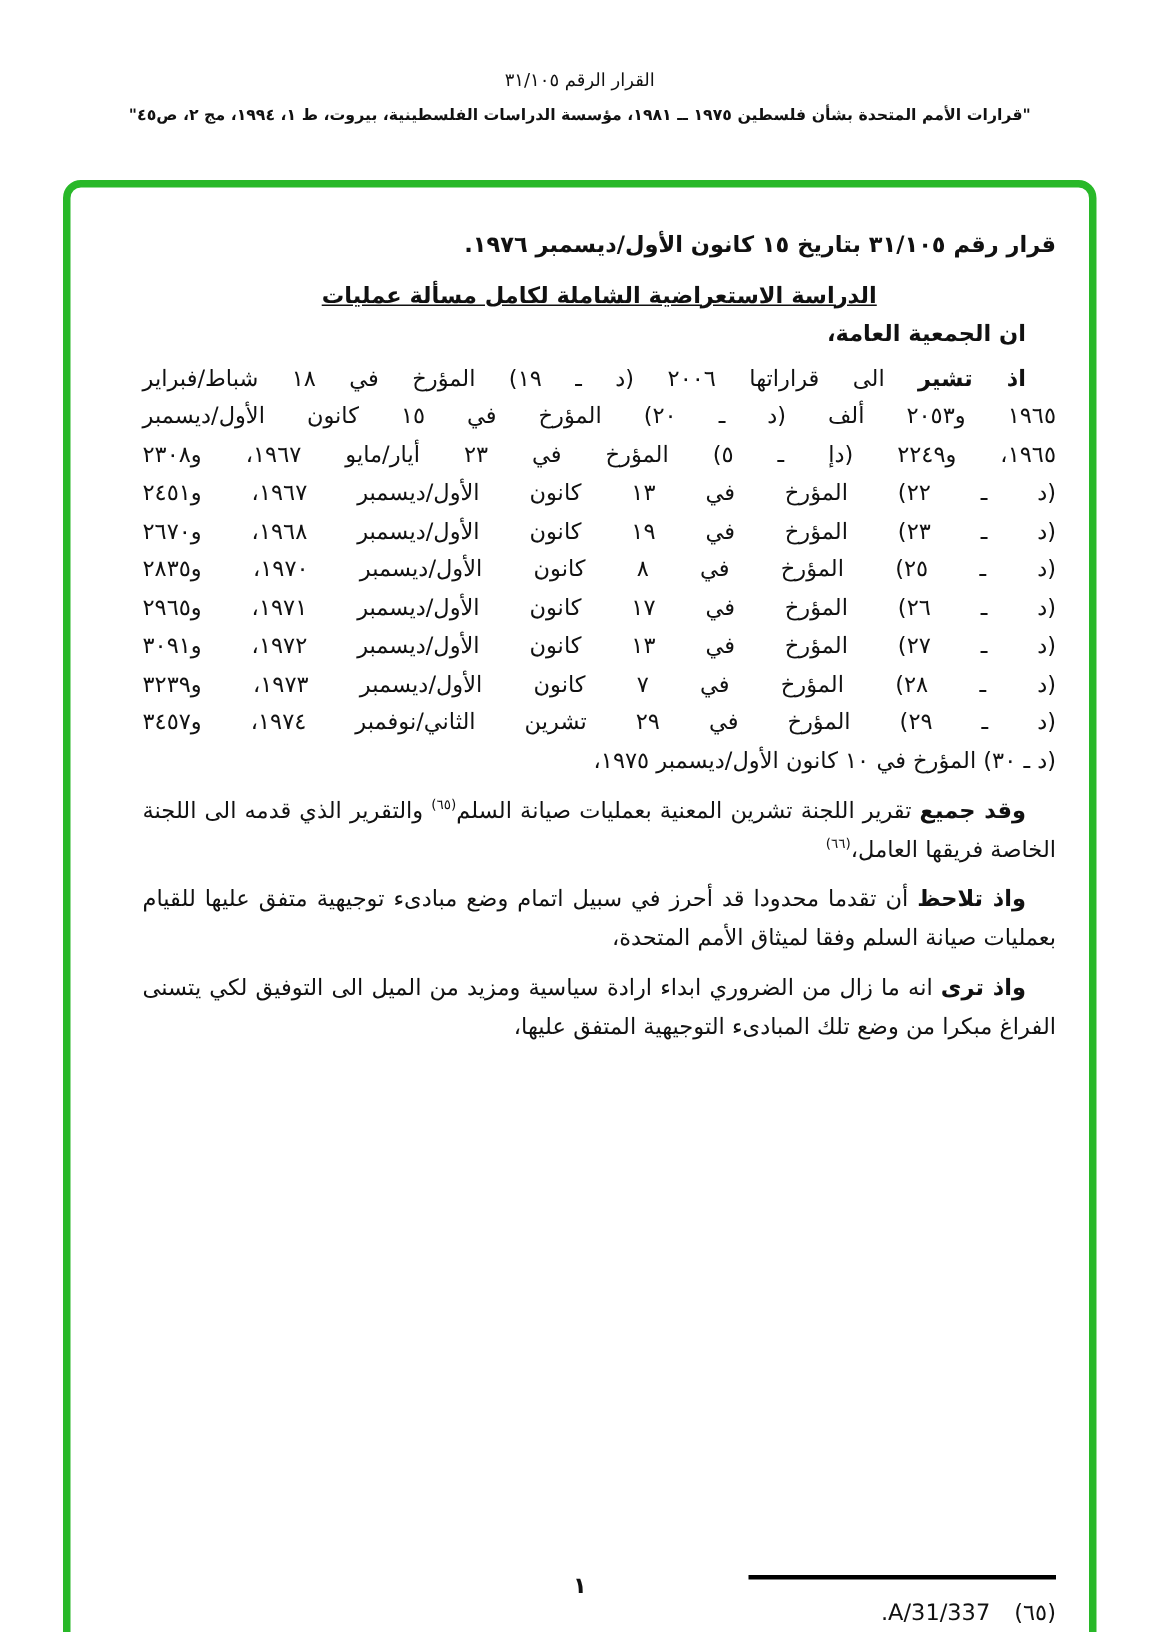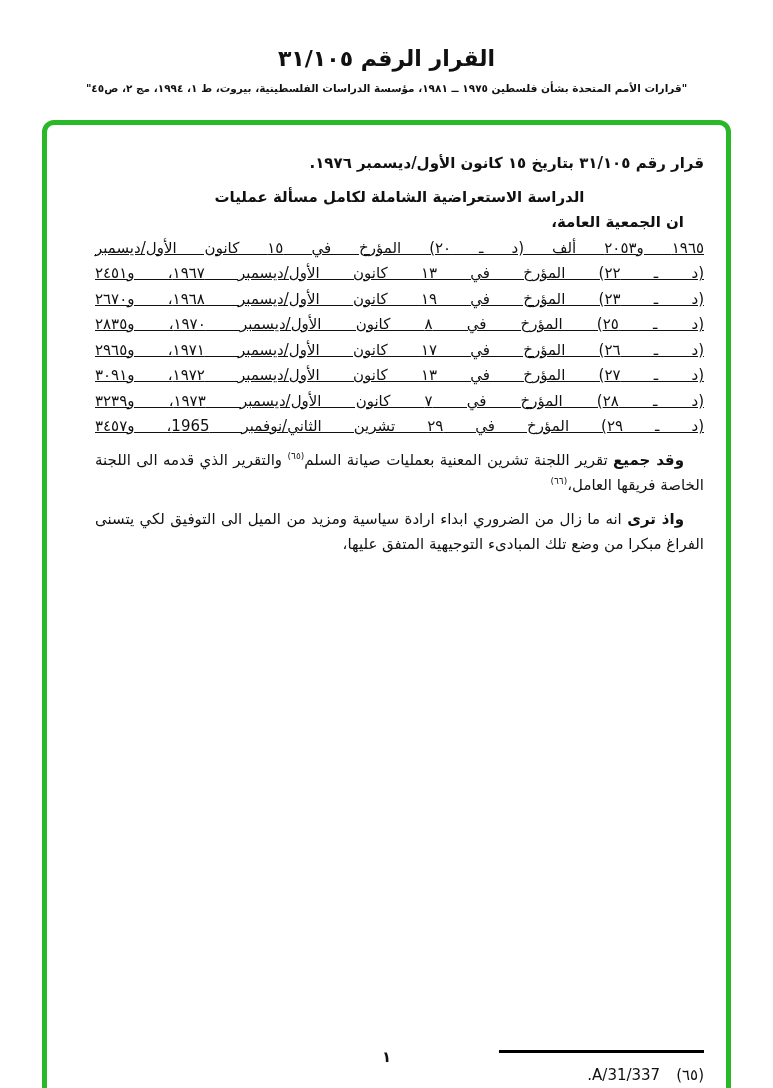--- a/index.html
+++ b/index.html
@@ -4,40 +4,40 @@
 <style>
   * { margin:0; padding:0; box-sizing:border-box; }
   html,body { background:#fff; }
   body {
     width:773px; height:1088px; position:relative;
     font-family:"DejaVu Sans", sans-serif;
     color:#111;
     overflow:hidden;
   }
   .header { text-align:center; padding-top:46px; direction:rtl; }
-  .header-title { font-size:22px; font-weight:bold; letter-spacing:.2px; }
+  .header-title { font-size:12px; font-weight:normal; letter-spacing:.2px; }
   .header-source { font-size:10.5px; font-weight:bold; margin-top:11px; direction:rtl; }
 
   .doc-box {
     position:absolute; left:42px; top:120px;
     width:689px; height:1040px;
     border:5px solid #28b828; border-radius:12px;
     background:#fff;
     padding:26px 22px 28px 48px;
     direction:rtl;
     display:flex; flex-direction:column;
     overflow:hidden;
   }
   .doc-body { direction:rtl; }
   .block { font-size:15px; line-height:1.7; text-justify:inter-word; }
   .title      { font-weight:bold; text-align:right; margin-bottom:8px; }
-  .subtitle   { font-weight:bold; text-align:center; }
+  .subtitle   { font-weight:bold; text-align:center;text-decoration:underline; }
   .opening    { font-weight:bold; text-align:right; text-indent:20px; margin-top:0; }
   .line-first { text-align:justify; text-align-last:justify; text-indent:20px; margin-top:4px; }
-  .line       { text-align:justify; text-align-last:justify;text-decoration:underline; }
+  .line       { text-align:justify; text-align-last:justify; }
   .line-last  { text-align:right; }
   .para       { text-align:justify; text-indent:20px; margin-top:8px; }
   .block b    { font-weight:bold; }
   .block sup  { font-size:9px; vertical-align:super; line-height:0; }
 
   .footnotes { margin-top:auto; direction:rtl; }
   .fn-rule { width:205px; height:3px; background:#000; margin-bottom:11px; }
   .fn { font-size:15px; text-align:right; margin-bottom:9px; line-height:1.5; }
   .fn-marker { margin-left:16px; }
 
@@ -54,29 +54,33 @@
   <div class="header">
     <div class="header-title">القرار الرقم ٣١/١٠٥</div>
     <div class="header-source">"قرارات الأمم المتحدة بشأن فلسطين ١٩٧٥ ــ ١٩٨١، مؤسسة الدراسات الفلسطينية، بيروت، ط ١، ١٩٩٤، مج ٢، ص٤٥"</div>
   </div>
 
   <div class="doc-box" style="border-color: rgb(40, 184, 40);">
     <div class="doc-body" id="doc-body">
         <div class="block title"><b>قرار رقم ٣١/١٠٥ بتاريخ ١٥ كانون الأول/ديسمبر ١٩٧٦.</b></div>
         <div class="block subtitle"><b>الدراسة الاستعراضية الشاملة لكامل مسألة عمليات</b></div>
         <div class="block opening"><b>ان الجمعية العامة،</b></div>
+        <div class="block line-first"><b>اذ تشير</b><span> الى قراراتها ٢٠٠٦ (د ـ ١٩) المؤرخ في ١٨ شباط/فبراير</span></div>
         <div class="block line"><span>١٩٦٥ و٢٠٥٣ ألف (د ـ ٢٠) المؤرخ في ١٥ كانون الأول/ديسمبر</span></div>
+        <div class="block line"><span>١٩٦٥، و٢٢٤٩ (دإ ـ ٥) المؤرخ في ٢٣ أيار/مايو ١٩٦٧، و٢٣٠٨</span></div>
         <div class="block line"><span>(د ـ ٢٢) المؤرخ في ١٣ كانون الأول/ديسمبر ١٩٦٧، و٢٤٥١</span></div>
         <div class="block line"><span>(د ـ ٢٣) المؤرخ في ١٩ كانون الأول/ديسمبر ١٩٦٨، و٢٦٧٠</span></div>
         <div class="block line"><span>(د ـ ٢٥) المؤرخ في ٨ كانون الأول/ديسمبر ١٩٧٠، و٢٨٣٥</span></div>
         <div class="block line"><span>(د ـ ٢٦) المؤرخ في ١٧ كانون الأول/ديسمبر ١٩٧١، و٢٩٦٥</span></div>
         <div class="block line"><span>(د ـ ٢٧) المؤرخ في ١٣ كانون الأول/ديسمبر ١٩٧٢، و٣٠٩١</span></div>
         <div class="block line"><span>(د ـ ٢٨) المؤرخ في ٧ كانون الأول/ديسمبر ١٩٧٣، و٣٢٣٩</span></div>
-        <div class="block line"><span>(د ـ ٢٩) المؤرخ في ٢٩ تشرين الثاني/نوفمبر 1965، و٣٤٥٧</span></div>
+        <div class="block line"><span>(د ـ ٢٩) المؤرخ في ٢٩ تشرين الثاني/نوفمبر ١٩٧٤، و٣٤٥٧</span></div>
+        <div class="block line-last"><span>(د ـ ٣٠) المؤرخ في ١٠ كانون الأول/ديسمبر ١٩٧٥،</span></div>
         <div class="block para"><b>وقد جميع</b><span> تقرير اللجنة تشرين المعنية بعمليات صيانة السلم</span><sup>(٦٥)</sup><span> والتقرير الذي قدمه الى اللجنة الخاصة فريقها العامل،</span><sup>(٦٦)</sup></div>
+        <div class="block para"><b>واذ تلاحظ</b><span> أن تقدما محدودا قد أحرز في سبيل اتمام وضع مبادىء توجيهية متفق عليها للقيام بعمليات صيانة السلم وفقا لميثاق الأمم المتحدة،</span></div>
         <div class="block para"><b>واذ ترى</b><span> انه ما زال من الضروري ابداء ارادة سياسية ومزيد من الميل الى التوفيق لكي يتسنى الفراغ مبكرا من وضع تلك المبادىء التوجيهية المتفق عليها،</span></div>
       </div>
 
     <div class="footnotes">
       <div class="fn-rule" style="background: rgb(0, 0, 0);"></div>
       <div class="fn">
         <span class="fn-marker">(٦٥)</span><span>A/31/337.</span>
       </div>
       <div class="fn">
         <span class="fn-marker">(٦٦)</span><span>المصدر نفسه، المرفق.</span>

